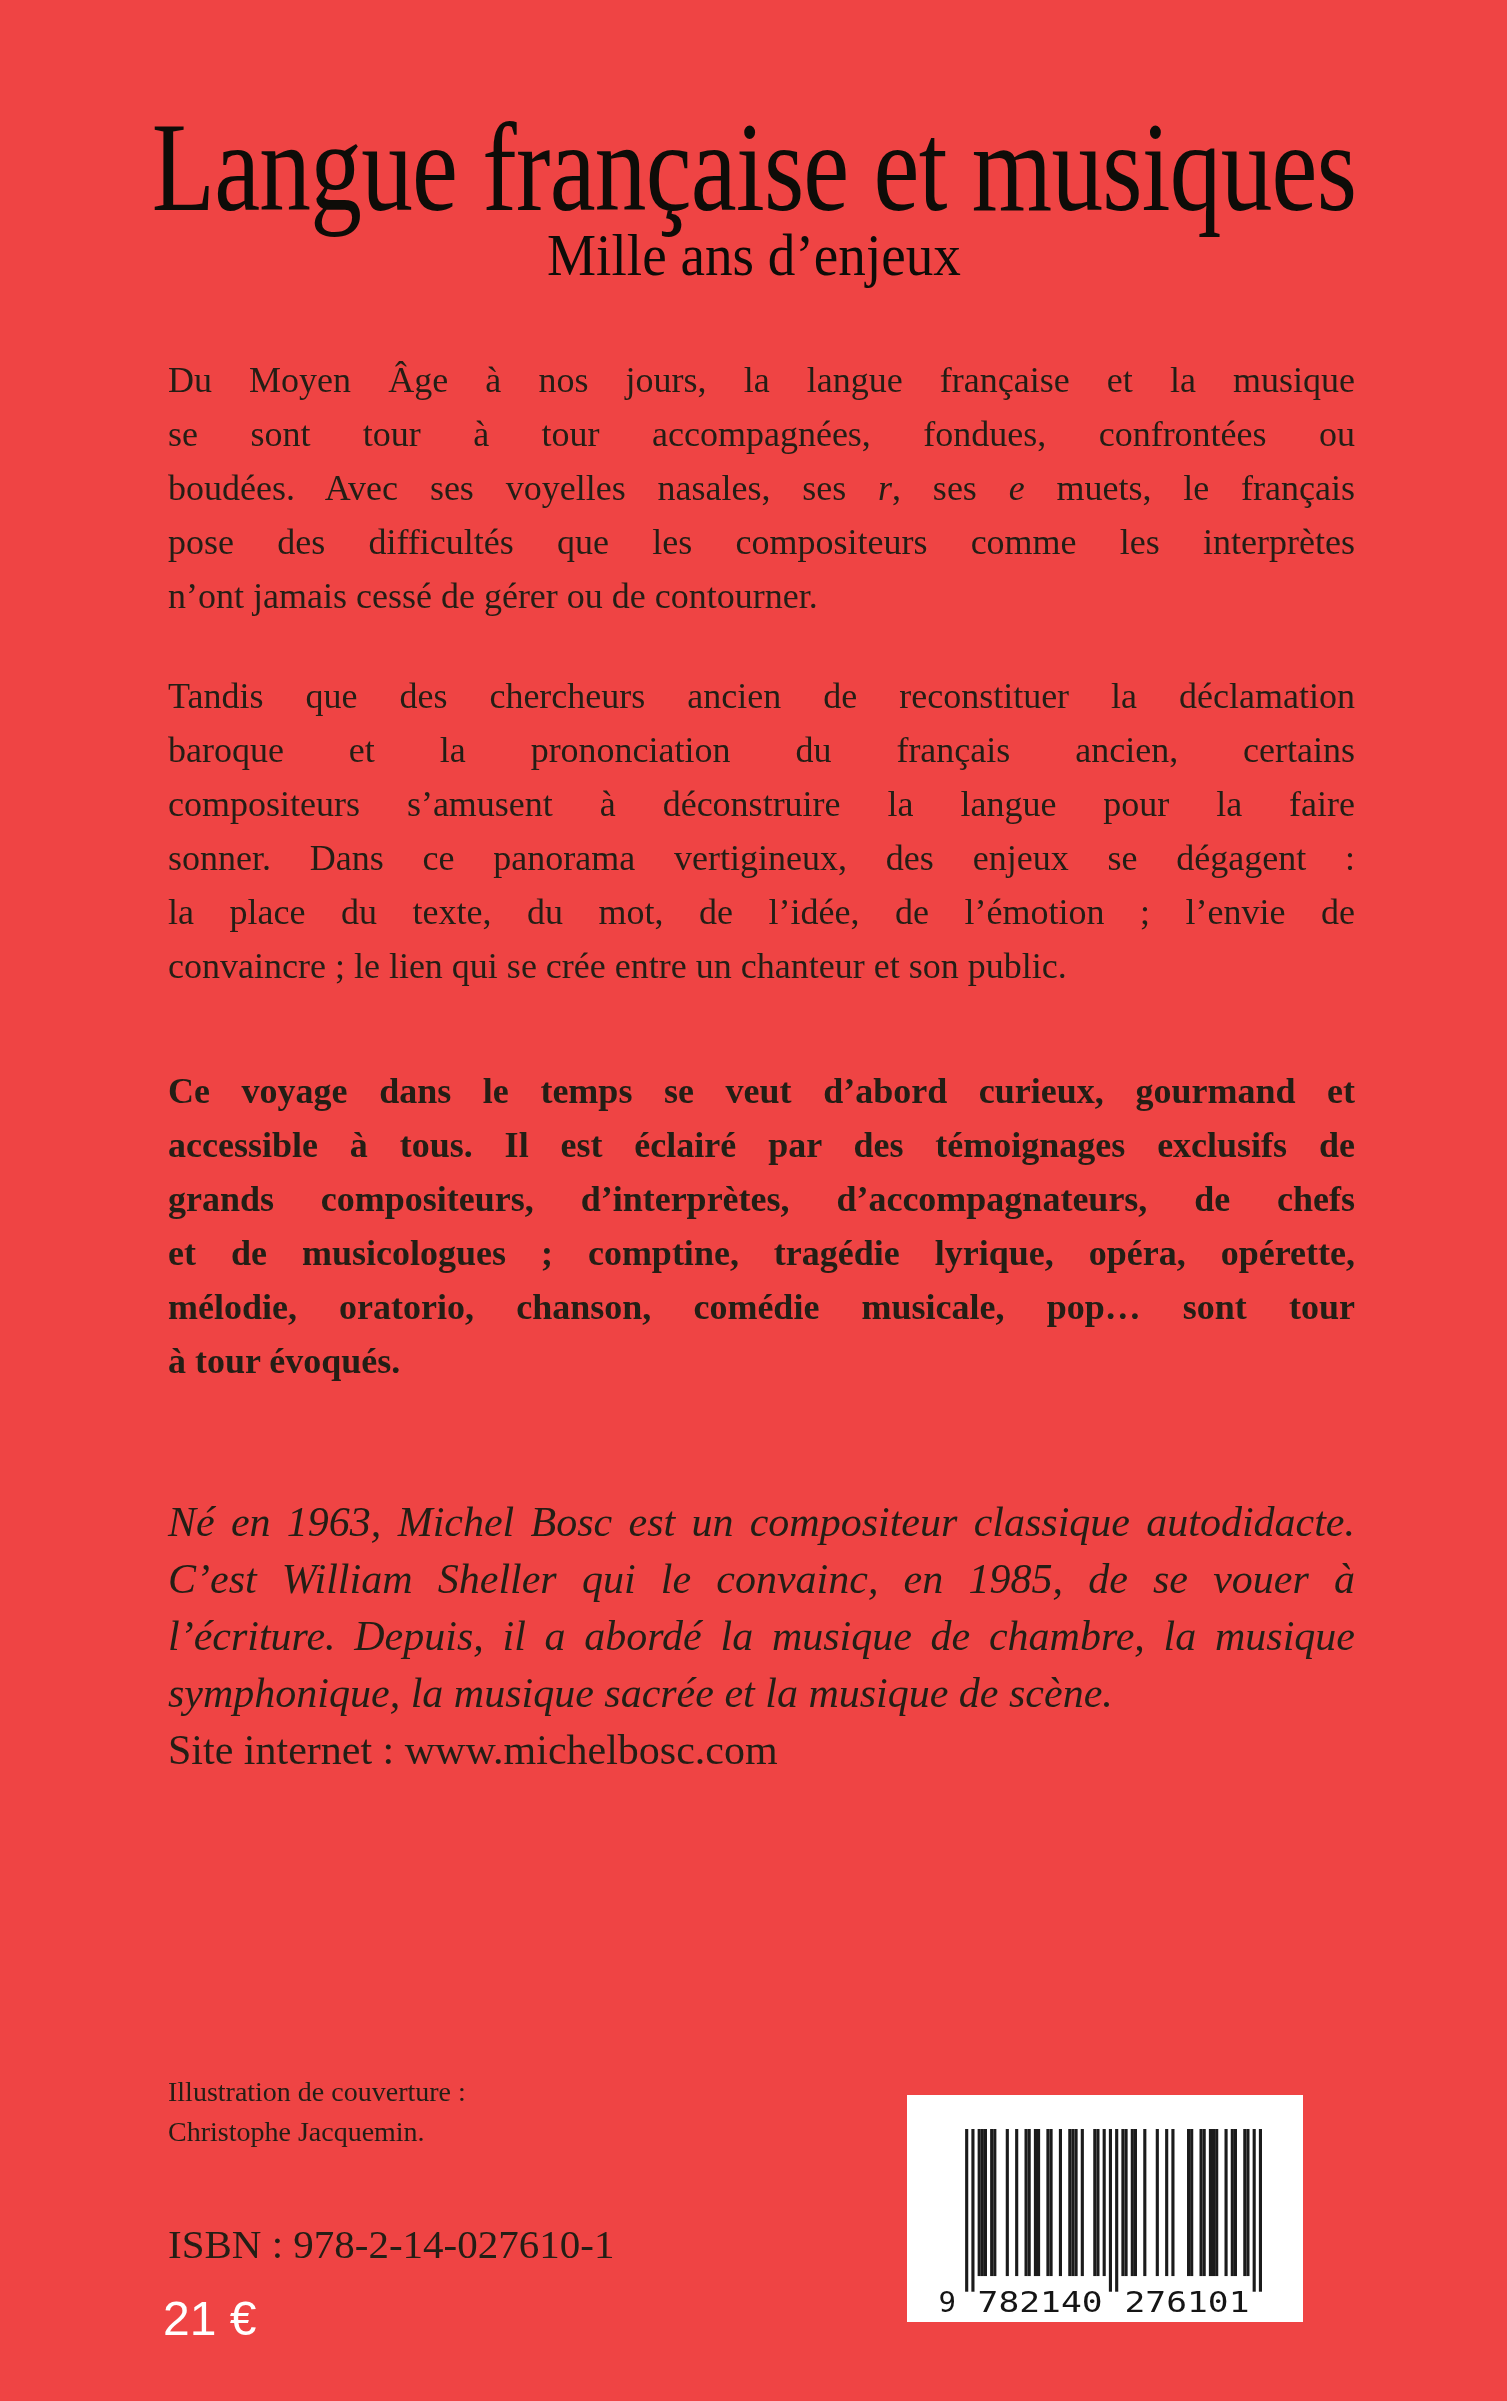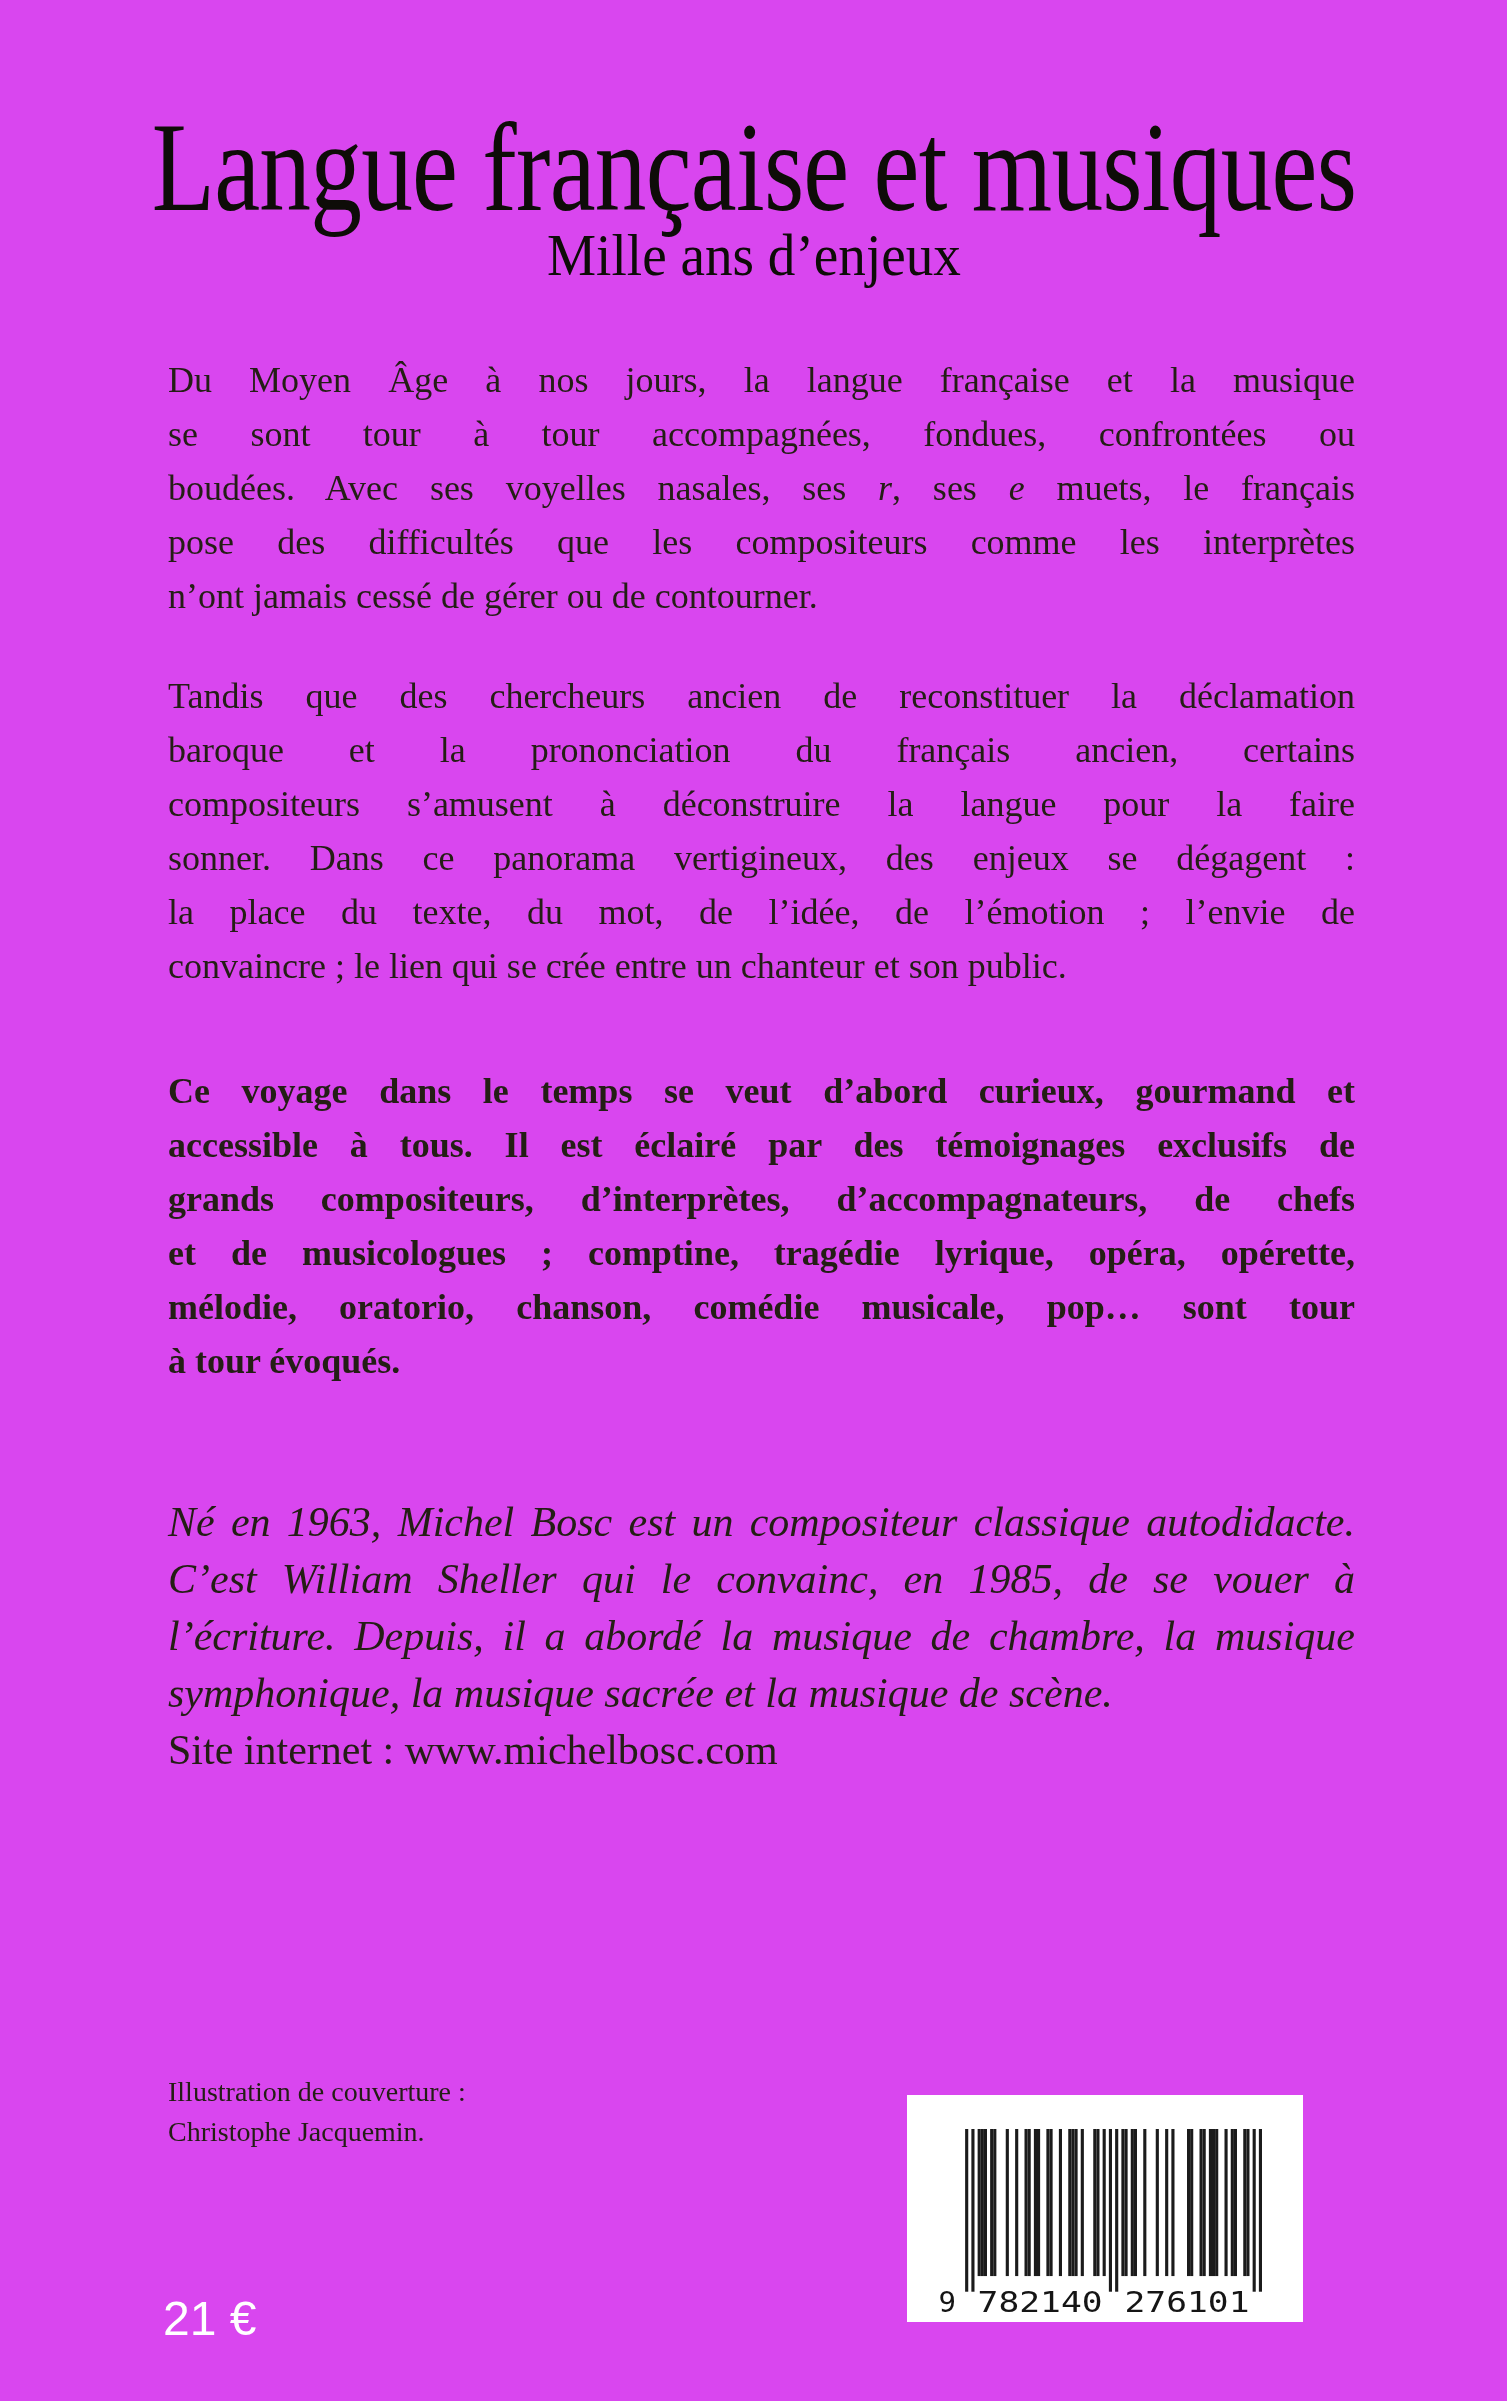--- a/index.html
+++ b/index.html
@@ -39,21 +39,21 @@
   .bc-svg{position:absolute;left:30px;top:34px;width:325px;height:194px;overflow:visible;}
   .bc-svg rect{fill:#1b1b1b;}
   .bc-svg text{
     fill:#151515;font-size:9.3px;
     font-family:"DejaVu Sans Mono","Liberation Mono",monospace;
   }
 </style>
 </head>
 <body>
 
-<div class="page" style="background: #d946ef;">
+<div class="page" style="background: #ef4444;">
 
   <div class="title">Langue française et musiques</div>
   <div class="subtitle">Mille ans d’enjeux</div>
 
   <div class="flow para p1">
       <div class="jline">Du Moyen Âge à nos jours, la langue française et la musique</div>
       <div class="jline">se sont tour à tour accompagnées, fondues, confrontées ou</div>
       <div class="jline">boudées. Avec ses voyelles nasales, ses <em>r</em>, ses <em>e</em> muets, le français</div>
       <div class="jline">pose des difficultés que les compositeurs comme les interprètes</div>
       <div class="jline jlast">n’ont jamais cessé de gérer ou de contourner.</div>
@@ -83,20 +83,21 @@
         <div class="jline jlast">symphonique, la musique sacrée et la musique de scène.</div>
       </div>
     <div class="site">Site internet&nbsp;: www.michelbosc.com</div>
   </div>
 
   <div class="flow credit">
     <div>Illustration de couverture&nbsp;:</div>
     <div>Christophe Jacquemin.</div>
   </div>
 
+  <div class="flow isbn">ISBN&nbsp;: 978-2-14-027610-1</div>
   <div class="price" style="color: rgb(255, 255, 255);">21&nbsp;€</div>
 
   <div class="barcode-box">
     <svg class="bc-svg" viewBox="-9 0 104 62" preserveAspectRatio="none" xmlns="http://www.w3.org/2000/svg">
         <rect x="0" y="0" width="1" height="52"></rect>
         <rect x="2" y="0" width="1" height="52"></rect>
         <rect x="4" y="0" width="1" height="47"></rect>
         <rect x="5" y="0" width="1" height="47"></rect>
         <rect x="6" y="0" width="1" height="47"></rect>
         <rect x="8" y="0" width="1" height="47"></rect>

